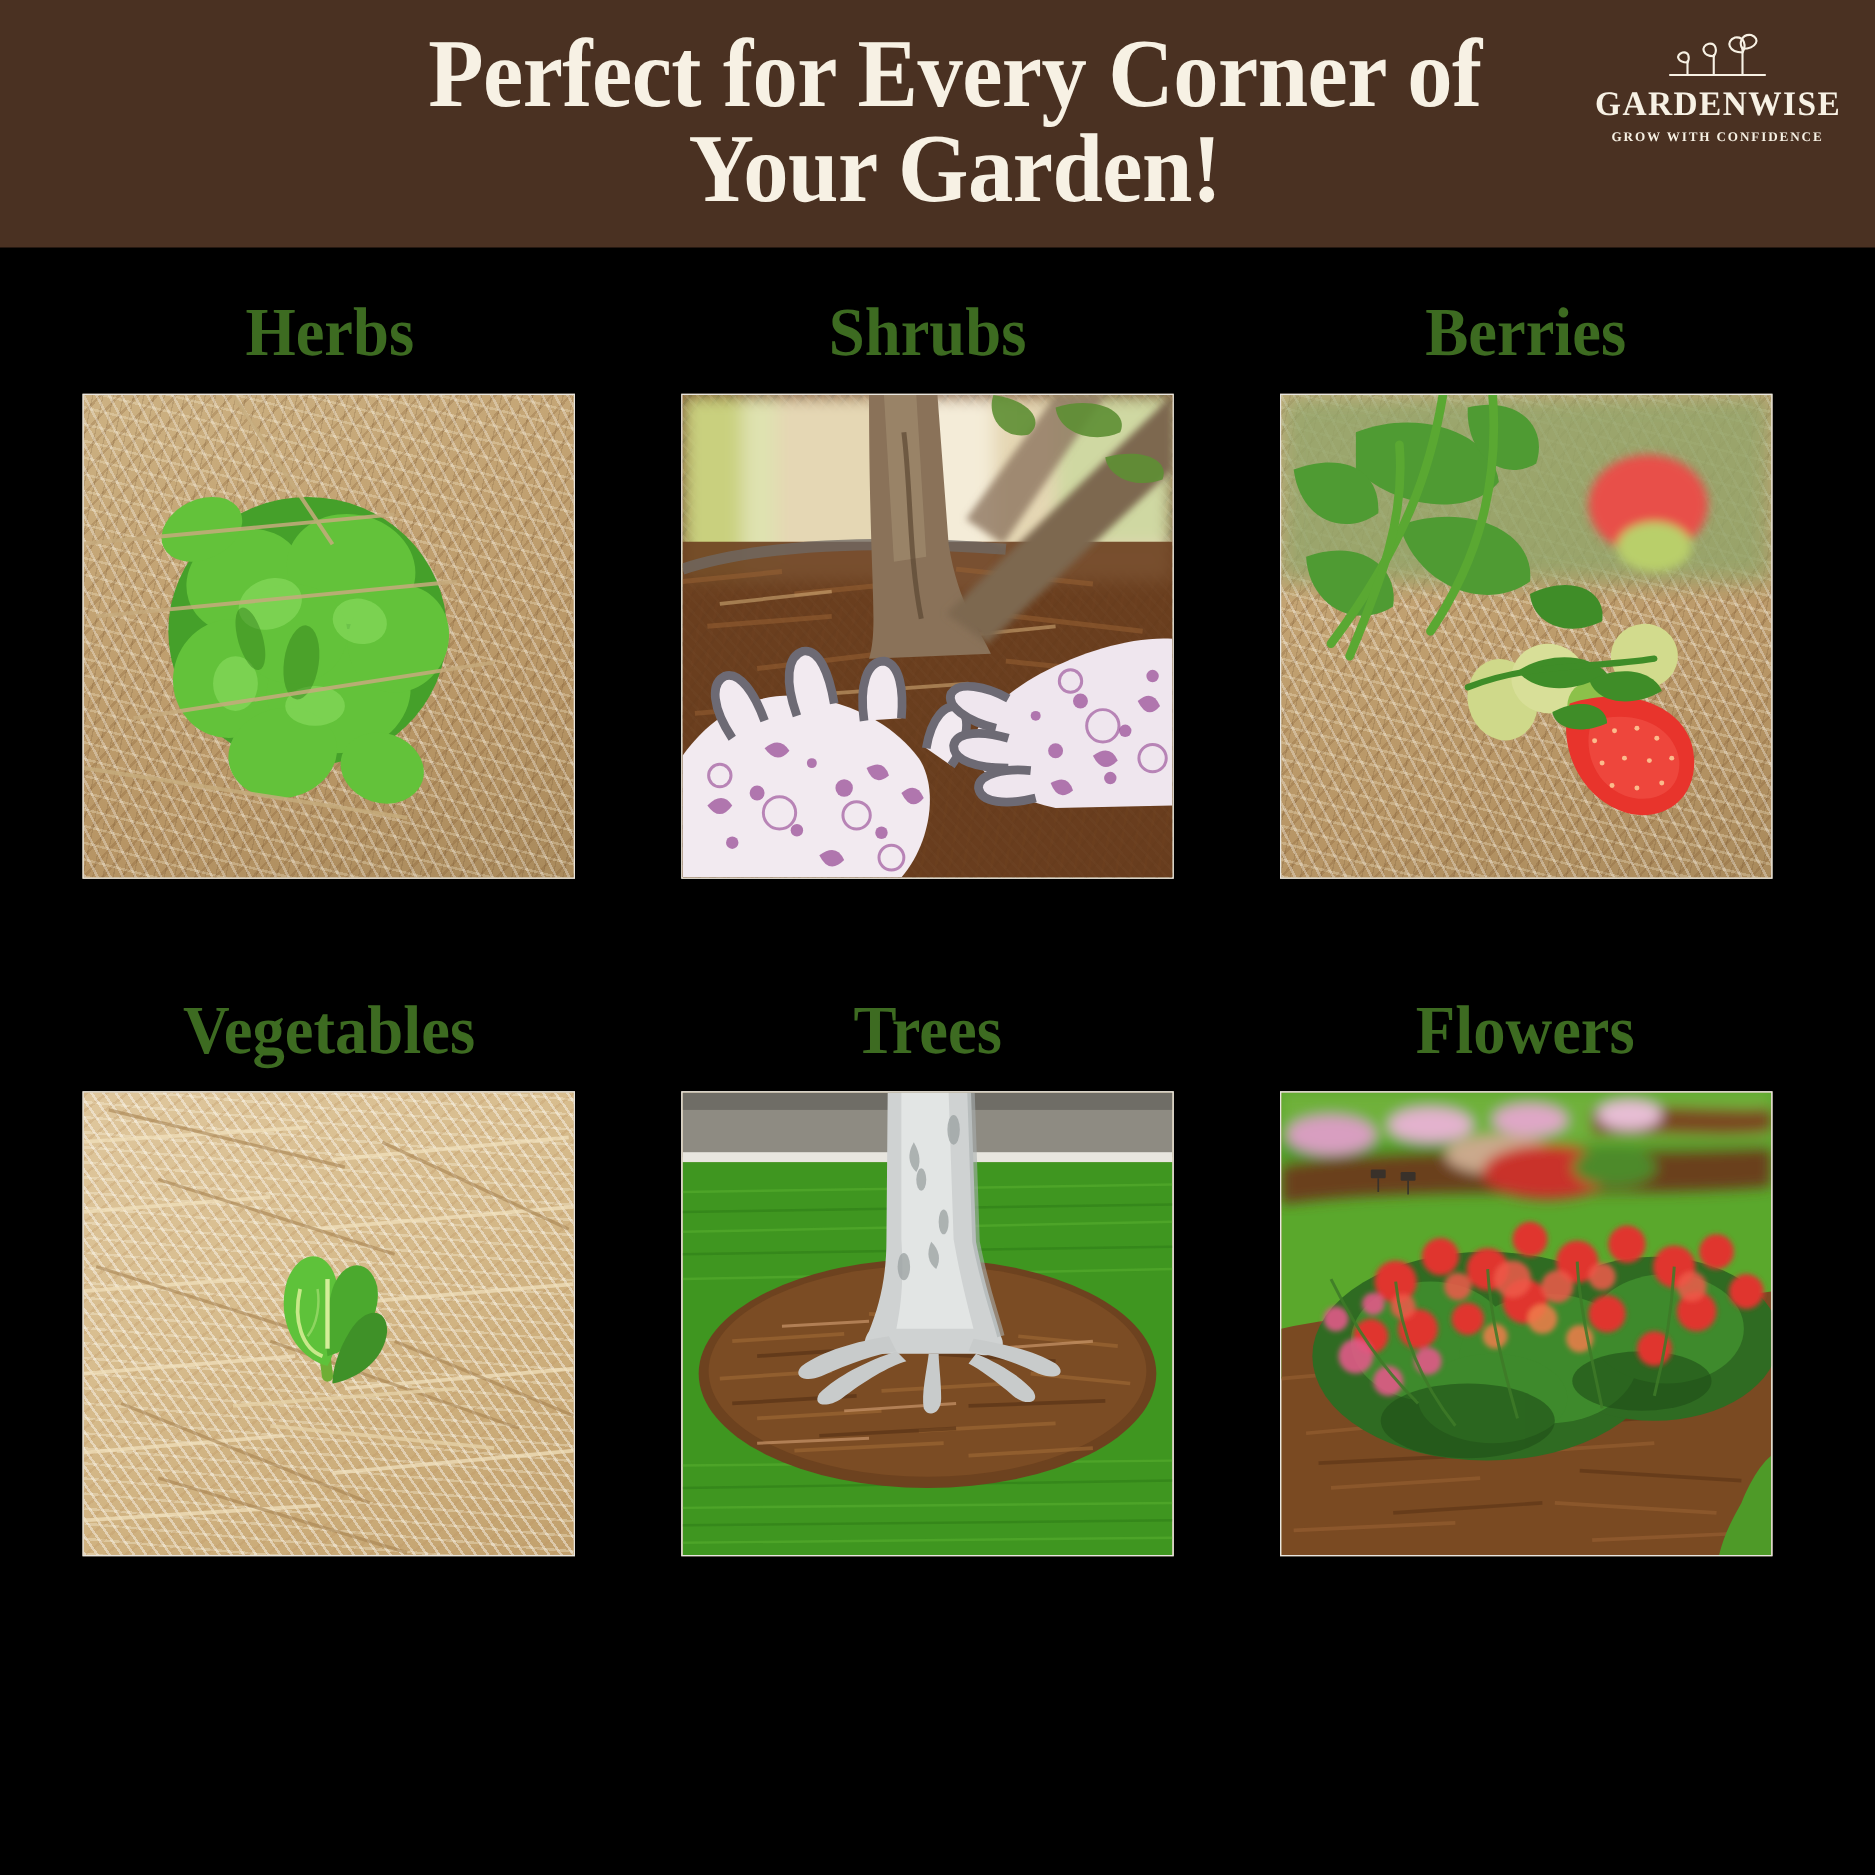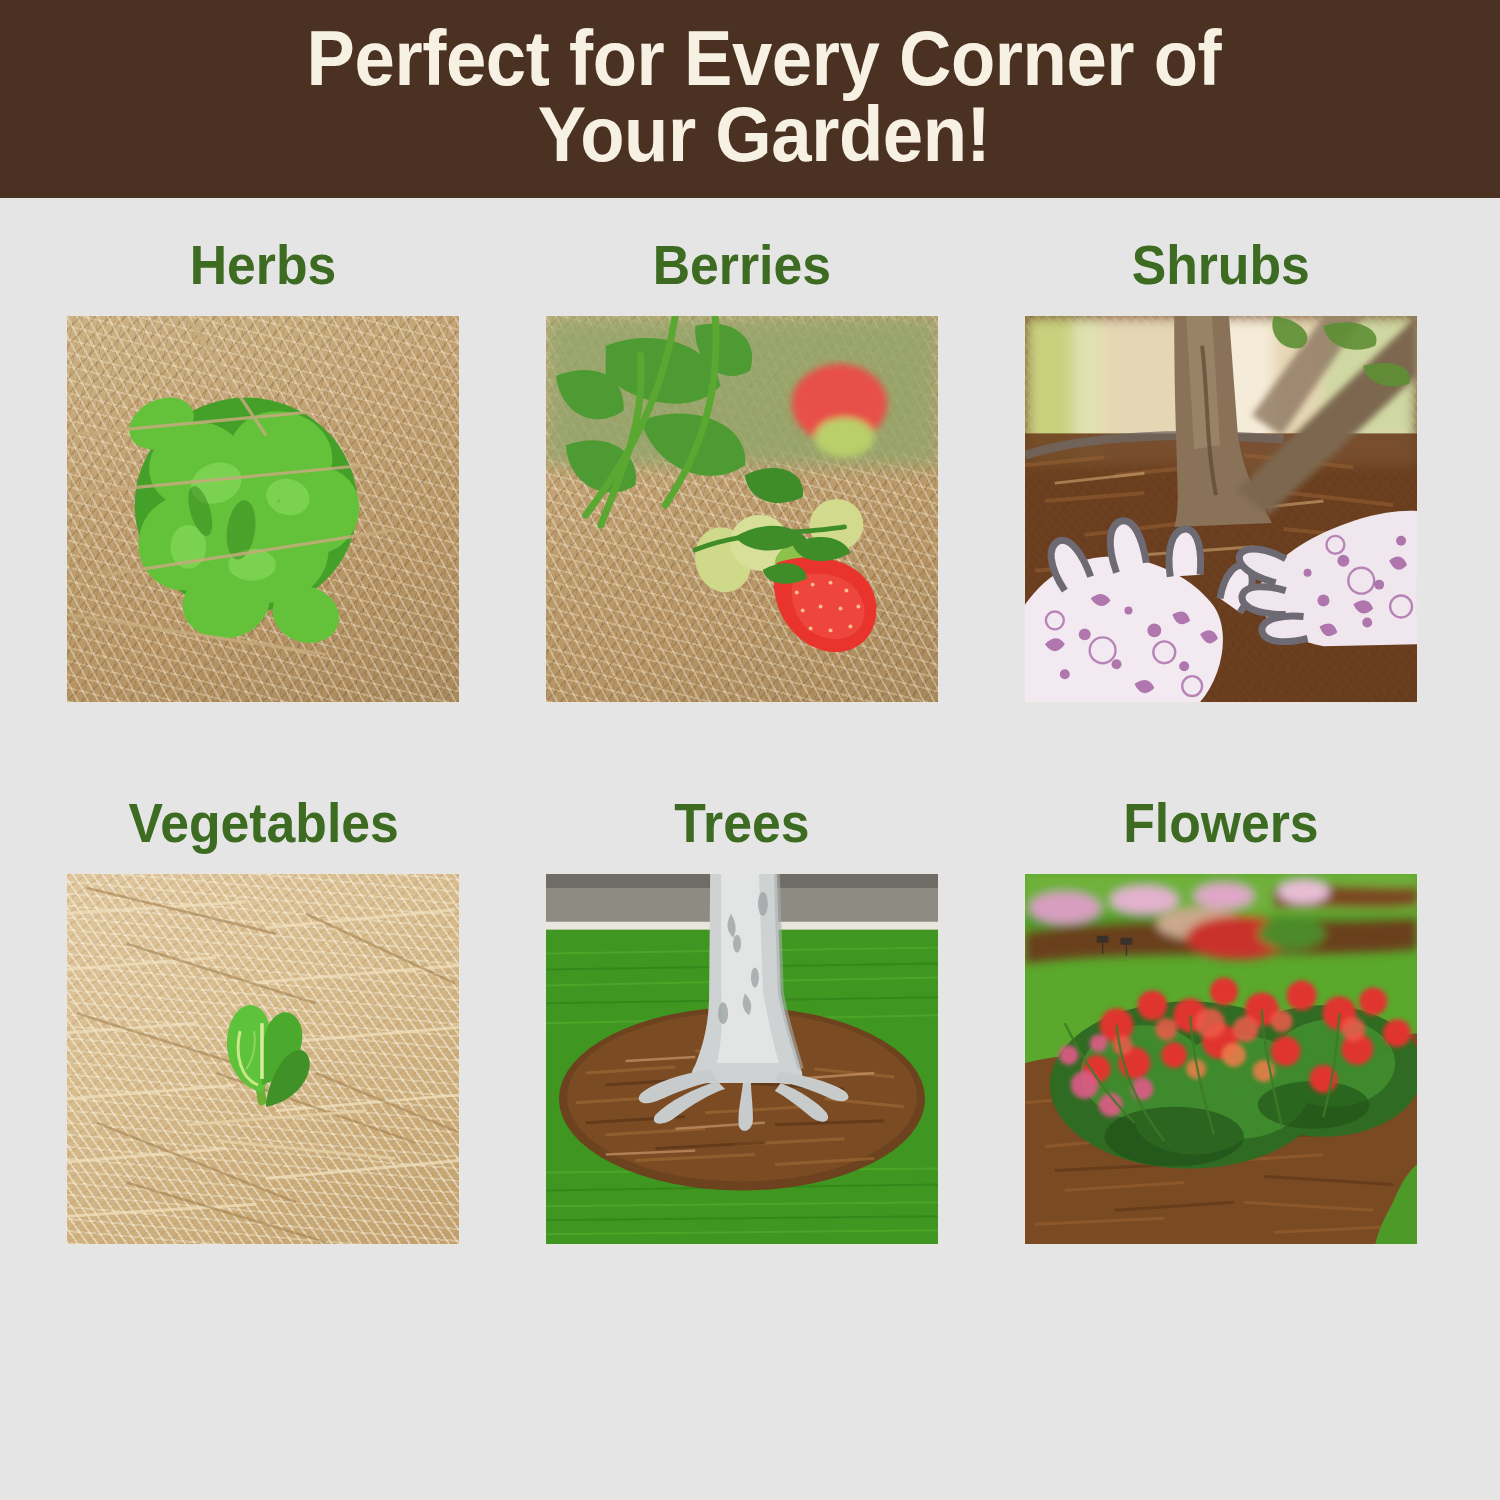--- a/index.html
+++ b/index.html
@@ -2,21 +2,21 @@
 <html><head>
 <meta charset="utf-8">
 <style>
   * { margin:0; padding:0; box-sizing:border-box; }
   html,body { width:1500px; height:1500px; }
   body {
     font-family:"Liberation Sans", sans-serif;
     background:#ffffff;
     overflow:hidden;
   }
-  .page { position:relative; width:1500px; height:1500px; background:#e5e5e5; }
+  .page { position:relative; width:1500px; height:1500px; background:#000000;font-family:Liberation Serif, serif; }
 
   
   .header {
     position:absolute; left:0; top:0; width:1500px; height:198px;
     background:#4a3122;
     display:flex; align-items:center; justify-content:center;
   }
   .header-title {
     width:1210px;
     text-align:center;
@@ -117,20 +117,40 @@
 <body>
 
 <div class="page">
 
   <div class="header">
     <div class="header-title">
       <span>Perfect for Every Corner of</span><br>
       <span>Your Garden!</span>
     </div>
 
+    <div class="logo">
+      <svg class="logo-mark" viewBox="0 0 92 40">
+        <g fill="none" stroke="#f7f1e4" stroke-width="1.7" stroke-linecap="round">
+
+          <line x1="8" y1="34" x2="84" y2="34"></line>
+
+          <line x1="22" y1="34" x2="22" y2="23"></line>
+          <path d="M22 24 C 14 24, 12 18, 18 16 C 23 15, 24 20, 22 24 Z"></path>
+
+          <line x1="43" y1="34" x2="43" y2="18"></line>
+          <path d="M43 19 C 34 19, 32 11, 39 9 C 45 8, 46 15, 43 19 Z"></path>
+
+          <line x1="66" y1="34" x2="66" y2="12"></line>
+          <path d="M66 16 C 55 16, 52 7, 60 4 C 68 3, 69 11, 66 16 Z"></path>
+          <path d="M66 13 C 77 13, 81 5, 73 2 C 65 1, 63 9, 66 13 Z"></path>
+        </g>
+      </svg>
+      <div class="logo-name">GARDENWISE</div>
+      <div class="logo-tag">GROW WITH CONFIDENCE</div>
+    </div>
   </div>
 
   <div class="grid">
 
     <div class="cell">
       <div class="cell-title">Herbs</div>
       <div class="photo">
         <div class="lay straw"></div>
         <svg class="lay" viewBox="0 0 394 388" preserveAspectRatio="none">
           <g fill="#45a02a">
@@ -156,20 +176,135 @@
           <g fill="#2f7d18" opacity=".45">
             <ellipse cx="175" cy="215" rx="14" ry="30" transform="rotate(8 175 215)"></ellipse>
             <ellipse cx="134" cy="196" rx="10" ry="26" transform="rotate(-16 134 196)"></ellipse>
           </g>
           <g stroke="#c6ab7d" stroke-width="3.2" opacity=".85" fill="none">
             <path d="M-5 120 L 250 96"></path>
             <path d="M10 178 L 300 150"></path>
             <path d="M40 260 L 330 215"></path>
             <path d="M0 300 L 260 340"></path>
             <path d="M120 0 L 200 120"></path>
+          </g>
+        </svg>
+      </div>
+    </div>
+
+    <div class="cell">
+      <div class="cell-title">Shrubs</div>
+      <div class="photo">
+        <div class="lay bark"></div>
+        <svg class="lay" viewBox="0 0 394 388" preserveAspectRatio="none">
+          <defs>
+            <filter id="sblur">
+                <feGaussianBlur stdDeviation="7"></feGaussianBlur>
+              </filter>
+            <filter id="sblur2">
+                <feGaussianBlur stdDeviation="3"></feGaussianBlur>
+              </filter>
+          </defs>
+
+          <g filter="url(#sblur)">
+            <rect x="0" y="0" width="394" height="150" fill="#e5d7b4"></rect>
+            <rect x="0" y="0" width="60" height="150" fill="#c9d07e"></rect>
+            <rect x="48" y="0" width="28" height="150" fill="#dfe2b0"></rect>
+            <rect x="180" y="0" width="70" height="160" fill="#f4ecd8"></rect>
+            <rect x="300" y="0" width="94" height="120" fill="#cfd8a2"></rect>
+          </g>
+
+          <rect x="0" y="118" width="394" height="270" fill="#6b3f1f" opacity=".9"></rect>
+          <g stroke="#9a6334" stroke-width="4" opacity=".5" fill="none">
+            <path d="M0 150 L 80 142"></path>
+              <path d="M90 160 L 190 150"></path>
+            <path d="M220 140 L 330 152"></path>
+              <path d="M20 186 L 120 178"></path>
+            <path d="M250 176 L 370 190"></path>
+              <path d="M60 220 L 160 208"></path>
+            <path d="M260 214 L 380 226"></path>
+              <path d="M10 256 L 110 248"></path>
+          </g>
+          <g stroke="#d6b07a" stroke-width="3" opacity=".55" fill="none">
+            <path d="M30 168 L 120 158"></path>
+              <path d="M200 196 L 300 186"></path>
+            <path d="M120 240 L 230 232"></path>
+              <path d="M280 250 L 380 262"></path>
+          </g>
+
+          <path d="M0 140 C 60 120, 160 116, 260 124" stroke="#6f6a66" stroke-width="9" fill="none" opacity=".75"></path>
+
+          <path d="M150 0 L 205 0 L 214 120 C 222 170, 240 190, 248 208 L 150 212 C 158 186, 150 150, 150 0 Z" fill="#8a7259"></path>
+          <path d="M162 0 L 188 0 L 196 130 L 170 134 Z" fill="#a08a6e" opacity=".7"></path>
+          <path d="M178 30 C 184 80, 182 130, 192 180" stroke="#5b4733" stroke-width="4" fill="none" opacity=".7"></path>
+
+          <g filter="url(#sblur2)">
+            <path d="M394 0 L 394 60 L 245 200 L 212 176 Z" fill="#7d6750"></path>
+            <path d="M300 0 L 340 0 L 258 120 L 228 100 Z" fill="#8d7760" opacity=".8"></path>
+          </g>
+
+          <g fill="#5e8f34" opacity=".9">
+            <path d="M300 10 C 330 0, 360 12, 352 30 C 330 40, 302 30, 300 10 Z"></path>
+            <path d="M340 50 C 370 42, 392 52, 386 68 C 364 76, 342 66, 340 50 Z"></path>
+            <path d="M250 0 C 280 4, 292 22, 278 32 C 258 36, 244 18, 250 0 Z"></path>
+          </g>
+
+          <g>
+            <path d="M0 290 C 30 248, 70 236, 110 244 C 145 252, 172 268, 190 292 C 206 316, 200 360, 176 388 L 0 388 Z" fill="#f2eaf0"></path>
+            <g fill="#f2eaf0" stroke="#6d6a74" stroke-width="7">
+              <path d="M40 276 C 24 252, 22 232, 34 226 C 46 222, 58 240, 66 262"></path>
+              <path d="M92 258 C 82 230, 84 210, 97 206 C 110 204, 118 224, 122 248"></path>
+              <path d="M146 262 C 142 234, 148 214, 162 214 C 175 216, 178 238, 176 260"></path>
+              <path d="M196 284 C 200 260, 212 246, 223 252 C 233 260, 228 282, 216 298"></path>
+            </g>
+
+            <g fill="#a05a9e" opacity=".8">
+              <circle cx="60" cy="320" r="6"></circle>
+                <circle cx="92" cy="350" r="5"></circle>
+              <circle cx="130" cy="316" r="7"></circle>
+                <circle cx="160" cy="352" r="5"></circle>
+              <circle cx="40" cy="360" r="5"></circle>
+                <circle cx="104" cy="296" r="4"></circle>
+              <path d="M66 284 q 12 -10 20 2 q -10 12 -20 -2 Z"></path>
+              <path d="M148 300 q 14 -8 18 6 q -12 10 -18 -6 Z"></path>
+              <path d="M20 330 q 12 -12 20 0 q -10 14 -20 0 Z"></path>
+              <path d="M110 370 q 14 -10 20 4 q -12 12 -20 -4 Z"></path>
+              <path d="M176 320 q 12 -10 18 4 q -10 12 -18 -4 Z"></path>
+            </g>
+            <g fill="none" stroke="#a05a9e" stroke-width="2.4" opacity=".7">
+              <circle cx="78" cy="336" r="13"></circle>
+                <circle cx="140" cy="338" r="11"></circle>
+              <circle cx="30" cy="306" r="9"></circle>
+                <circle cx="168" cy="372" r="10"></circle>
+            </g>
+          </g>
+
+          <g>
+            <path d="M394 196 L 394 330 L 300 332 C 268 326, 240 308, 234 288 C 230 268, 252 244, 288 224 C 322 206, 362 194, 394 196 Z" fill="#efe6ee"></path>
+            <g fill="#efe6ee" stroke="#6d6a74" stroke-width="7">
+              <path d="M252 268 C 228 262, 212 250, 216 240 C 222 230, 244 234, 262 244"></path>
+              <path d="M262 300 C 236 300, 218 294, 218 282 C 220 270, 242 270, 262 276"></path>
+              <path d="M284 324 C 260 330, 240 328, 238 316 C 238 304, 260 300, 280 302"></path>
+            </g>
+            <g fill="#a05a9e" opacity=".8">
+              <circle cx="320" cy="246" r="6"></circle>
+                <circle cx="356" cy="270" r="5"></circle>
+              <circle cx="300" cy="286" r="6"></circle>
+                <circle cx="344" cy="308" r="5"></circle>
+              <circle cx="378" cy="226" r="5"></circle>
+                <circle cx="284" cy="258" r="4"></circle>
+              <path d="M330 290 q 14 -10 20 4 q -12 12 -20 -4 Z"></path>
+              <path d="M366 246 q 12 -10 18 4 q -10 12 -18 -4 Z"></path>
+              <path d="M296 312 q 14 -8 18 6 q -12 10 -18 -6 Z"></path>
+            </g>
+            <g fill="none" stroke="#a05a9e" stroke-width="2.4" opacity=".7">
+              <circle cx="338" cy="266" r="13"></circle>
+                <circle cx="378" cy="292" r="11"></circle>
+              <circle cx="312" cy="230" r="9"></circle>
+            </g>
           </g>
         </svg>
       </div>
     </div>
 
     <div class="cell">
       <div class="cell-title">Berries</div>
       <div class="photo">
         <div class="lay straw"></div>
         <svg class="lay" viewBox="0 0 394 388" preserveAspectRatio="none">
@@ -232,135 +367,20 @@
           </g>
 
           <g fill="#3f8d28">
             <path d="M190 222 C 215 206, 248 208, 262 224 C 238 240, 204 240, 190 222 Z"></path>
             <path d="M248 230 C 272 216, 300 222, 306 238 C 282 252, 254 248, 248 230 Z"></path>
             <path d="M218 255 C 242 242, 262 250, 262 264 C 240 274, 220 268, 218 255 Z"></path>
             <path d="M200 160 C 232 144, 262 156, 258 182 C 230 196, 202 184, 200 160 Z"></path>
           </g>
           <g stroke="#3f8d28" stroke-width="5" fill="none" stroke-linecap="round">
             <path d="M150 235 C 200 215, 250 220, 300 212"></path>
-          </g>
-        </svg>
-      </div>
-    </div>
-
-    <div class="cell">
-      <div class="cell-title">Shrubs</div>
-      <div class="photo">
-        <div class="lay bark"></div>
-        <svg class="lay" viewBox="0 0 394 388" preserveAspectRatio="none">
-          <defs>
-            <filter id="sblur">
-                <feGaussianBlur stdDeviation="7"></feGaussianBlur>
-              </filter>
-            <filter id="sblur2">
-                <feGaussianBlur stdDeviation="3"></feGaussianBlur>
-              </filter>
-          </defs>
-
-          <g filter="url(#sblur)">
-            <rect x="0" y="0" width="394" height="150" fill="#e5d7b4"></rect>
-            <rect x="0" y="0" width="60" height="150" fill="#c9d07e"></rect>
-            <rect x="48" y="0" width="28" height="150" fill="#dfe2b0"></rect>
-            <rect x="180" y="0" width="70" height="160" fill="#f4ecd8"></rect>
-            <rect x="300" y="0" width="94" height="120" fill="#cfd8a2"></rect>
-          </g>
-
-          <rect x="0" y="118" width="394" height="270" fill="#6b3f1f" opacity=".9"></rect>
-          <g stroke="#9a6334" stroke-width="4" opacity=".5" fill="none">
-            <path d="M0 150 L 80 142"></path>
-              <path d="M90 160 L 190 150"></path>
-            <path d="M220 140 L 330 152"></path>
-              <path d="M20 186 L 120 178"></path>
-            <path d="M250 176 L 370 190"></path>
-              <path d="M60 220 L 160 208"></path>
-            <path d="M260 214 L 380 226"></path>
-              <path d="M10 256 L 110 248"></path>
-          </g>
-          <g stroke="#d6b07a" stroke-width="3" opacity=".55" fill="none">
-            <path d="M30 168 L 120 158"></path>
-              <path d="M200 196 L 300 186"></path>
-            <path d="M120 240 L 230 232"></path>
-              <path d="M280 250 L 380 262"></path>
-          </g>
-
-          <path d="M0 140 C 60 120, 160 116, 260 124" stroke="#6f6a66" stroke-width="9" fill="none" opacity=".75"></path>
-
-          <path d="M150 0 L 205 0 L 214 120 C 222 170, 240 190, 248 208 L 150 212 C 158 186, 150 150, 150 0 Z" fill="#8a7259"></path>
-          <path d="M162 0 L 188 0 L 196 130 L 170 134 Z" fill="#a08a6e" opacity=".7"></path>
-          <path d="M178 30 C 184 80, 182 130, 192 180" stroke="#5b4733" stroke-width="4" fill="none" opacity=".7"></path>
-
-          <g filter="url(#sblur2)">
-            <path d="M394 0 L 394 60 L 245 200 L 212 176 Z" fill="#7d6750"></path>
-            <path d="M300 0 L 340 0 L 258 120 L 228 100 Z" fill="#8d7760" opacity=".8"></path>
-          </g>
-
-          <g fill="#5e8f34" opacity=".9">
-            <path d="M300 10 C 330 0, 360 12, 352 30 C 330 40, 302 30, 300 10 Z"></path>
-            <path d="M340 50 C 370 42, 392 52, 386 68 C 364 76, 342 66, 340 50 Z"></path>
-            <path d="M250 0 C 280 4, 292 22, 278 32 C 258 36, 244 18, 250 0 Z"></path>
-          </g>
-
-          <g>
-            <path d="M0 290 C 30 248, 70 236, 110 244 C 145 252, 172 268, 190 292 C 206 316, 200 360, 176 388 L 0 388 Z" fill="#f2eaf0"></path>
-            <g fill="#f2eaf0" stroke="#6d6a74" stroke-width="7">
-              <path d="M40 276 C 24 252, 22 232, 34 226 C 46 222, 58 240, 66 262"></path>
-              <path d="M92 258 C 82 230, 84 210, 97 206 C 110 204, 118 224, 122 248"></path>
-              <path d="M146 262 C 142 234, 148 214, 162 214 C 175 216, 178 238, 176 260"></path>
-              <path d="M196 284 C 200 260, 212 246, 223 252 C 233 260, 228 282, 216 298"></path>
-            </g>
-
-            <g fill="#a05a9e" opacity=".8">
-              <circle cx="60" cy="320" r="6"></circle>
-                <circle cx="92" cy="350" r="5"></circle>
-              <circle cx="130" cy="316" r="7"></circle>
-                <circle cx="160" cy="352" r="5"></circle>
-              <circle cx="40" cy="360" r="5"></circle>
-                <circle cx="104" cy="296" r="4"></circle>
-              <path d="M66 284 q 12 -10 20 2 q -10 12 -20 -2 Z"></path>
-              <path d="M148 300 q 14 -8 18 6 q -12 10 -18 -6 Z"></path>
-              <path d="M20 330 q 12 -12 20 0 q -10 14 -20 0 Z"></path>
-              <path d="M110 370 q 14 -10 20 4 q -12 12 -20 -4 Z"></path>
-              <path d="M176 320 q 12 -10 18 4 q -10 12 -18 -4 Z"></path>
-            </g>
-            <g fill="none" stroke="#a05a9e" stroke-width="2.4" opacity=".7">
-              <circle cx="78" cy="336" r="13"></circle>
-                <circle cx="140" cy="338" r="11"></circle>
-              <circle cx="30" cy="306" r="9"></circle>
-                <circle cx="168" cy="372" r="10"></circle>
-            </g>
-          </g>
-
-          <g>
-            <path d="M394 196 L 394 330 L 300 332 C 268 326, 240 308, 234 288 C 230 268, 252 244, 288 224 C 322 206, 362 194, 394 196 Z" fill="#efe6ee"></path>
-            <g fill="#efe6ee" stroke="#6d6a74" stroke-width="7">
-              <path d="M252 268 C 228 262, 212 250, 216 240 C 222 230, 244 234, 262 244"></path>
-              <path d="M262 300 C 236 300, 218 294, 218 282 C 220 270, 242 270, 262 276"></path>
-              <path d="M284 324 C 260 330, 240 328, 238 316 C 238 304, 260 300, 280 302"></path>
-            </g>
-            <g fill="#a05a9e" opacity=".8">
-              <circle cx="320" cy="246" r="6"></circle>
-                <circle cx="356" cy="270" r="5"></circle>
-              <circle cx="300" cy="286" r="6"></circle>
-                <circle cx="344" cy="308" r="5"></circle>
-              <circle cx="378" cy="226" r="5"></circle>
-                <circle cx="284" cy="258" r="4"></circle>
-              <path d="M330 290 q 14 -10 20 4 q -12 12 -20 -4 Z"></path>
-              <path d="M366 246 q 12 -10 18 4 q -10 12 -18 -4 Z"></path>
-              <path d="M296 312 q 14 -8 18 6 q -12 10 -18 -6 Z"></path>
-            </g>
-            <g fill="none" stroke="#a05a9e" stroke-width="2.4" opacity=".7">
-              <circle cx="338" cy="266" r="13"></circle>
-                <circle cx="378" cy="292" r="11"></circle>
-              <circle cx="312" cy="230" r="9"></circle>
-            </g>
           </g>
         </svg>
       </div>
     </div>
 
     <div class="cell row2">
       <div class="cell-title">Vegetables</div>
       <div class="photo">
         <div class="lay straw-light"></div>
         <svg class="lay" viewBox="0 0 394 372" preserveAspectRatio="none">

